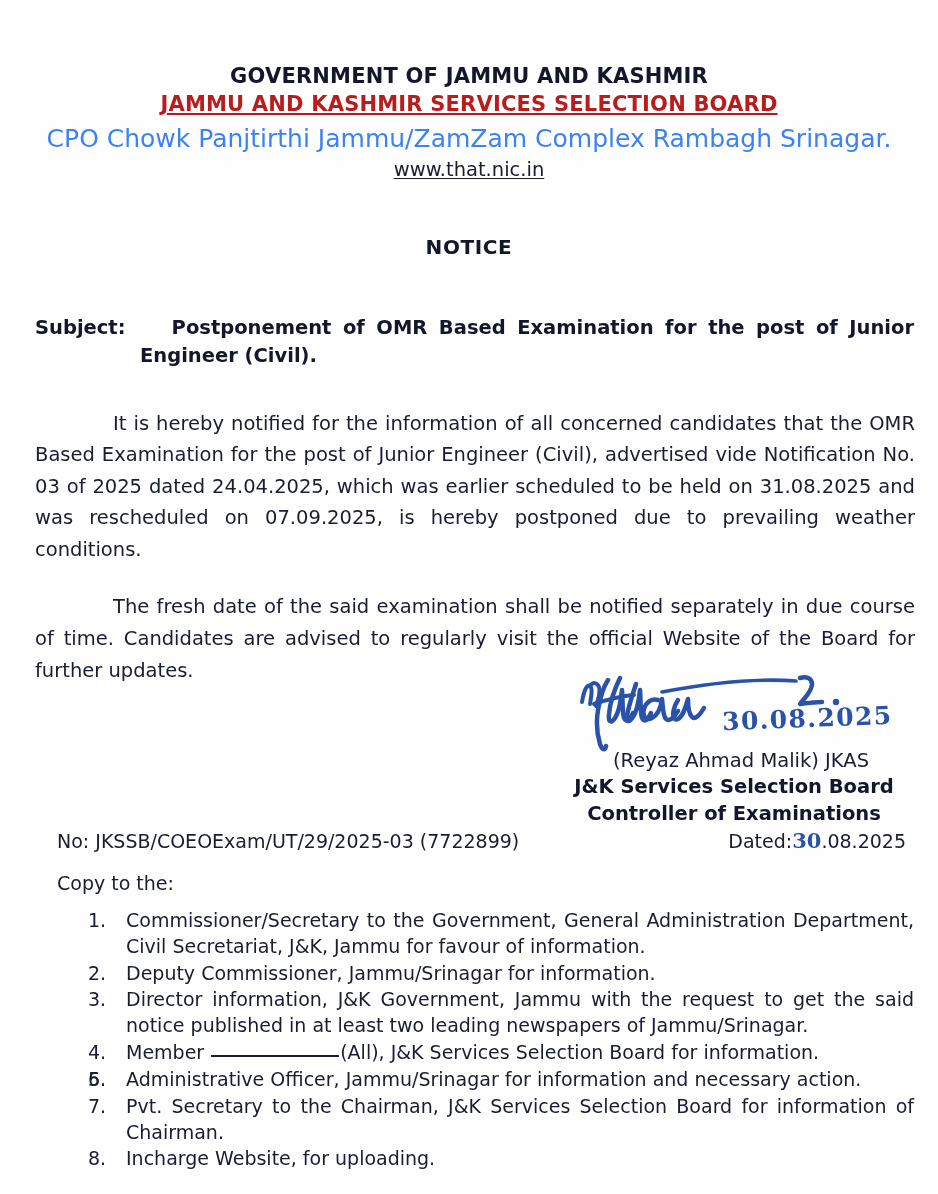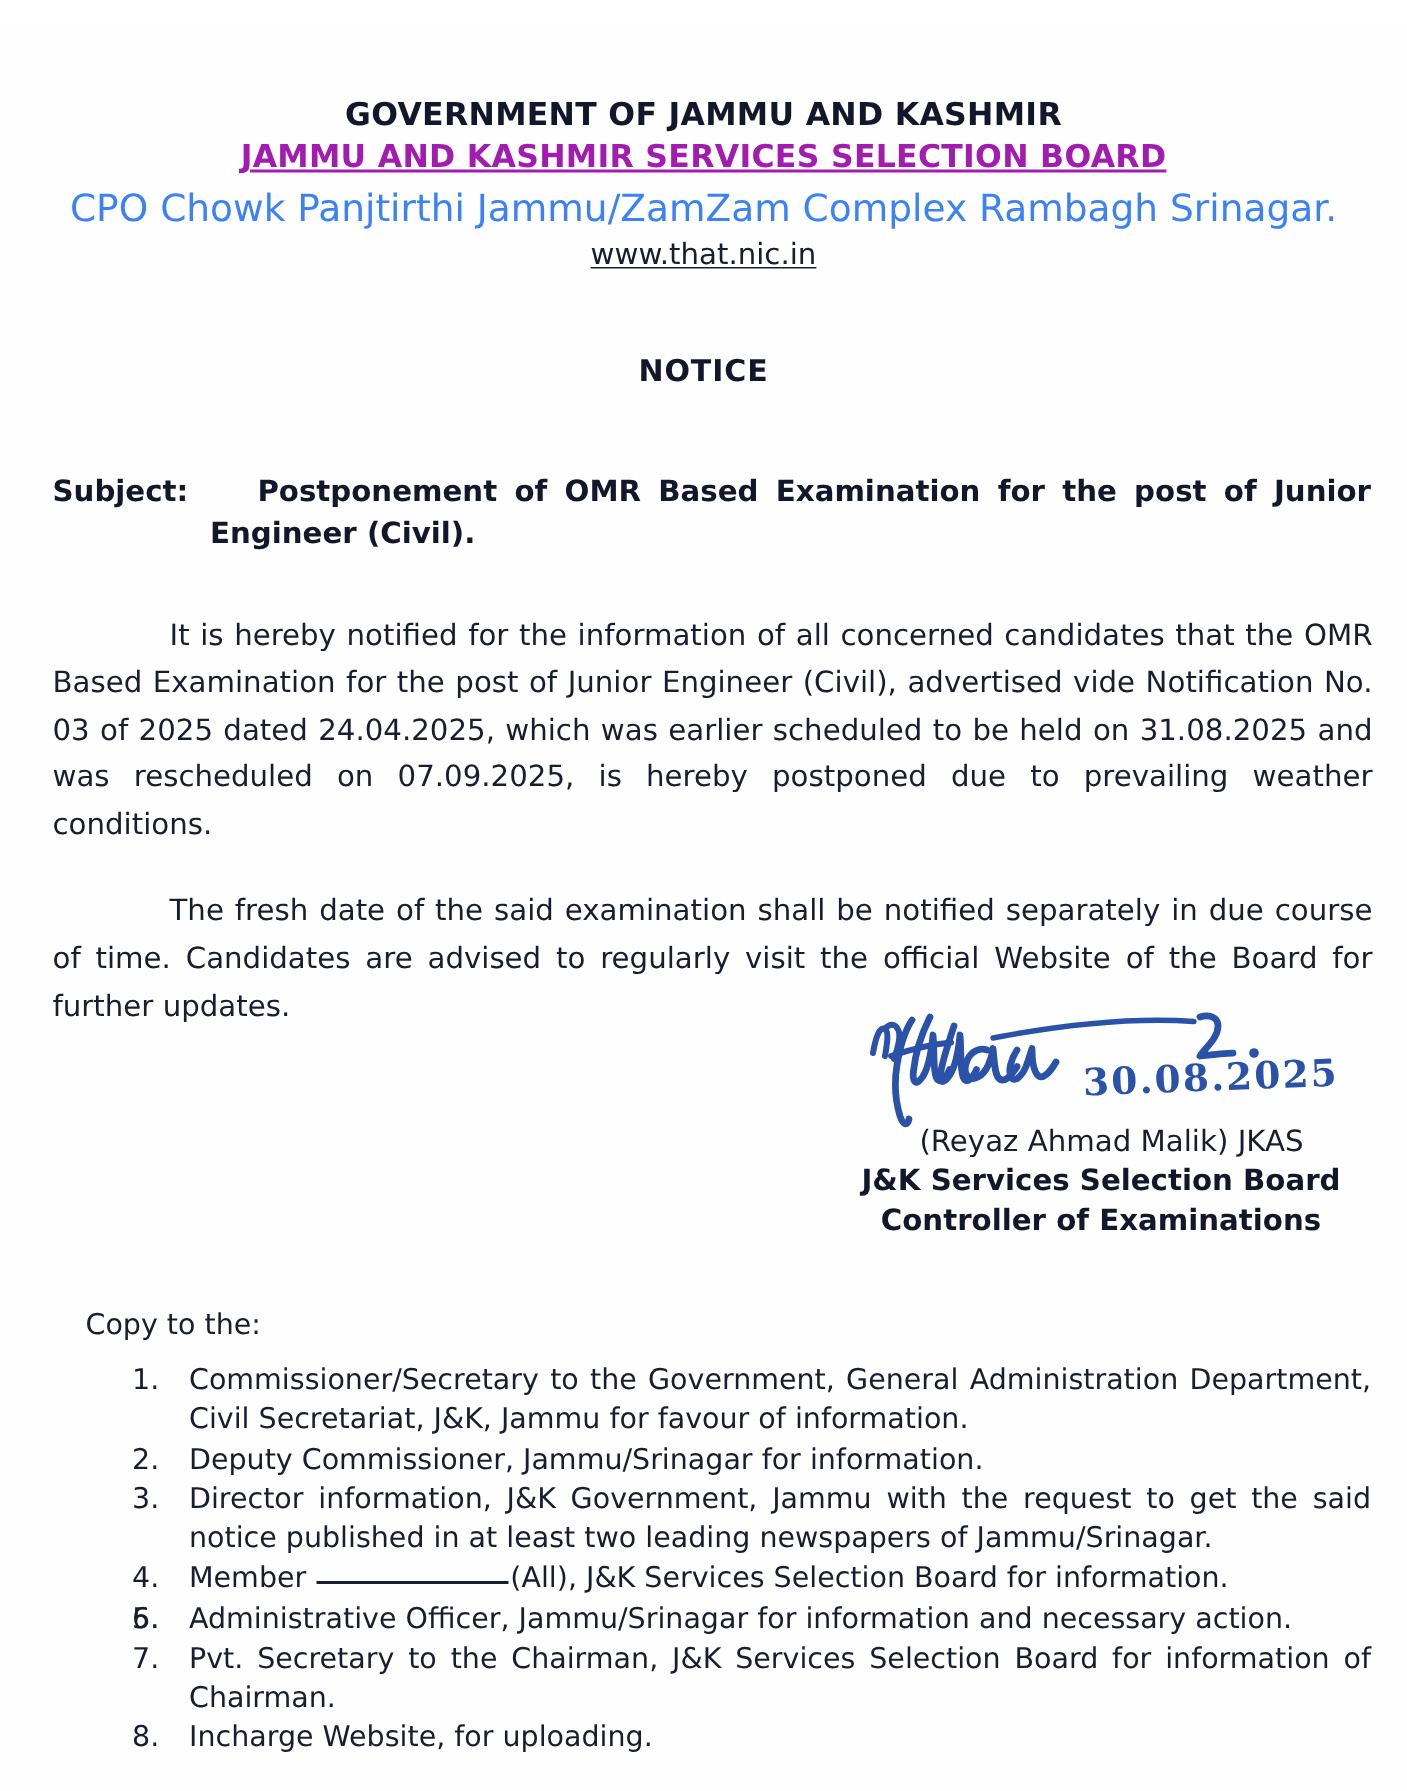--- a/index.html
+++ b/index.html
@@ -31,21 +31,21 @@
     line-height: 1.35;
     color: #14162b;
   }
   .org-line-2 {
     font-size: 21px;
     font-weight: bold;
     letter-spacing: 0.2px;
     line-height: 1.35;
     text-decoration: underline;
     text-underline-offset: 2px;
-    color: #a21caf;
+    color: #b91c1c;
   }
   .org-address {
     font-size: 25px;
     font-weight: normal;
     line-height: 1.4;
     margin-top: 2px;
     color: #3b82f6;
   }
   .org-website {
     font-size: 19.5px;
@@ -252,20 +252,26 @@
           <circle cx="272" cy="46" r="3.2" fill="#2a52a8" stroke="none"></circle>
         </g>
       </svg>
       <div class="sign-date">30.08.2025</div>
     </div>
     <div class="sign-name">(Reyaz Ahmad Malik) JKAS</div>
     <div class="sign-desig">J&amp;K Services Selection Board</div>
     <div class="sign-desig">Controller of Examinations</div>
   </div>
 
+  <div class="ref-row">
+    <div class="ref-no">No: JKSSB/COEOExam/UT/29/2025-03 (7722899)</div>
+    <div class="ref-date">
+      <span>Dated:</span><span class="hand">30</span><span>.08.2025</span>
+    </div>
+  </div>
 
   <div class="copy-to">Copy to the:</div>
 
   <ol class="copy-list">
     <li>
       <span class="num">1.</span>
       <span>Commissioner/Secretary to the Government, General Administration Department, Civil Secretariat, J&amp;K, Jammu for favour of information.</span>
     </li>
     <li>
       <span class="num">2.</span>

